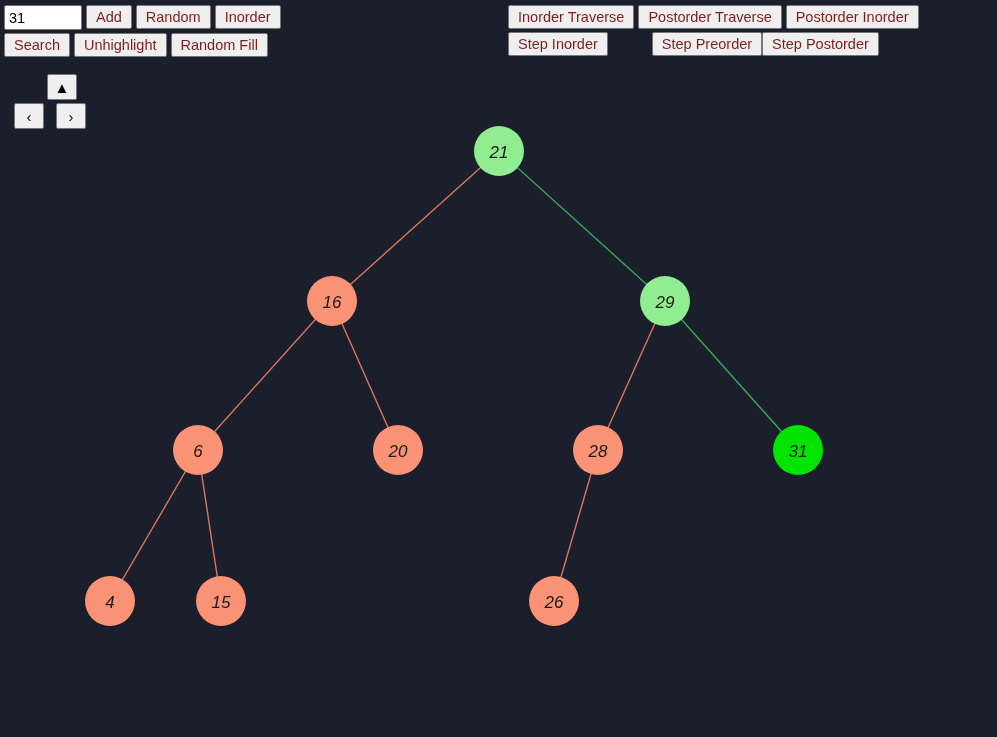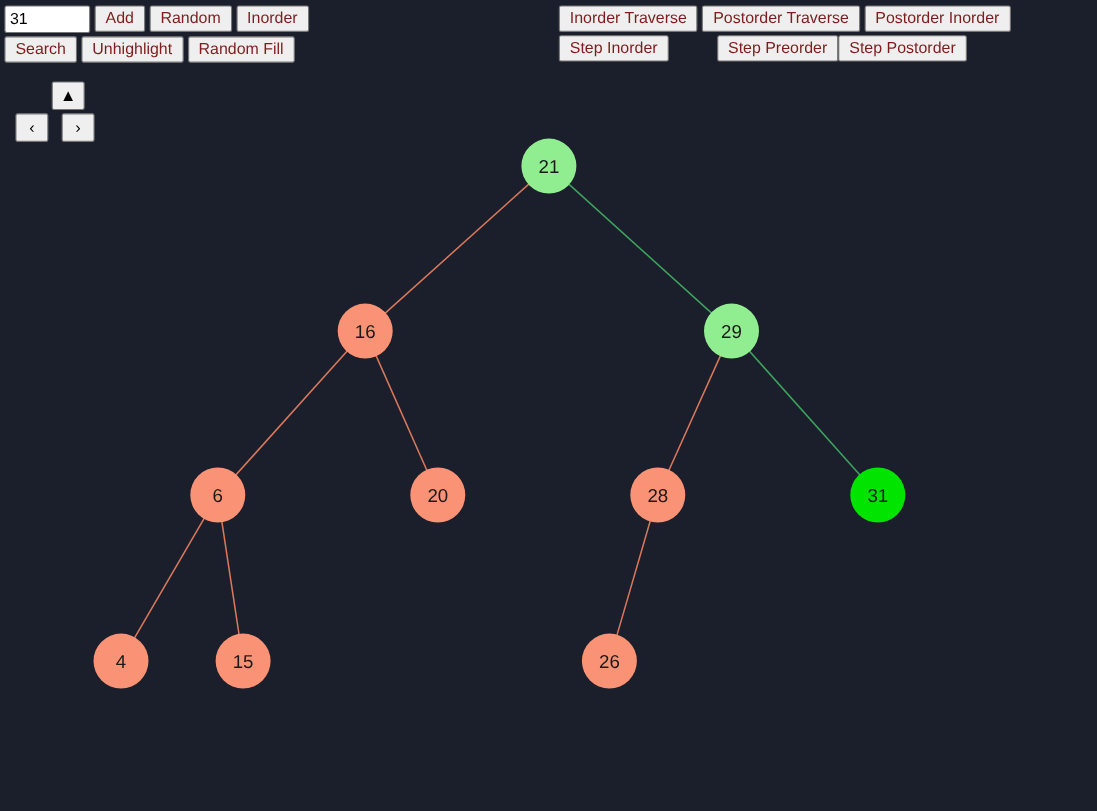--- a/index.html
+++ b/index.html
@@ -96,20 +96,21 @@
   }
 
   
   #tree-canvas {
     position: absolute;
     left: 0;
     top: 0;
     width: 955px;
     height: 737px;
     pointer-events: none;
+    font-style: italic;
   }
   #tree-canvas svg {
     width: 997px;
     height: 737px;
     display: block;
   }
   .node-circle {
     pointer-events: auto;
     cursor: pointer;
   }

